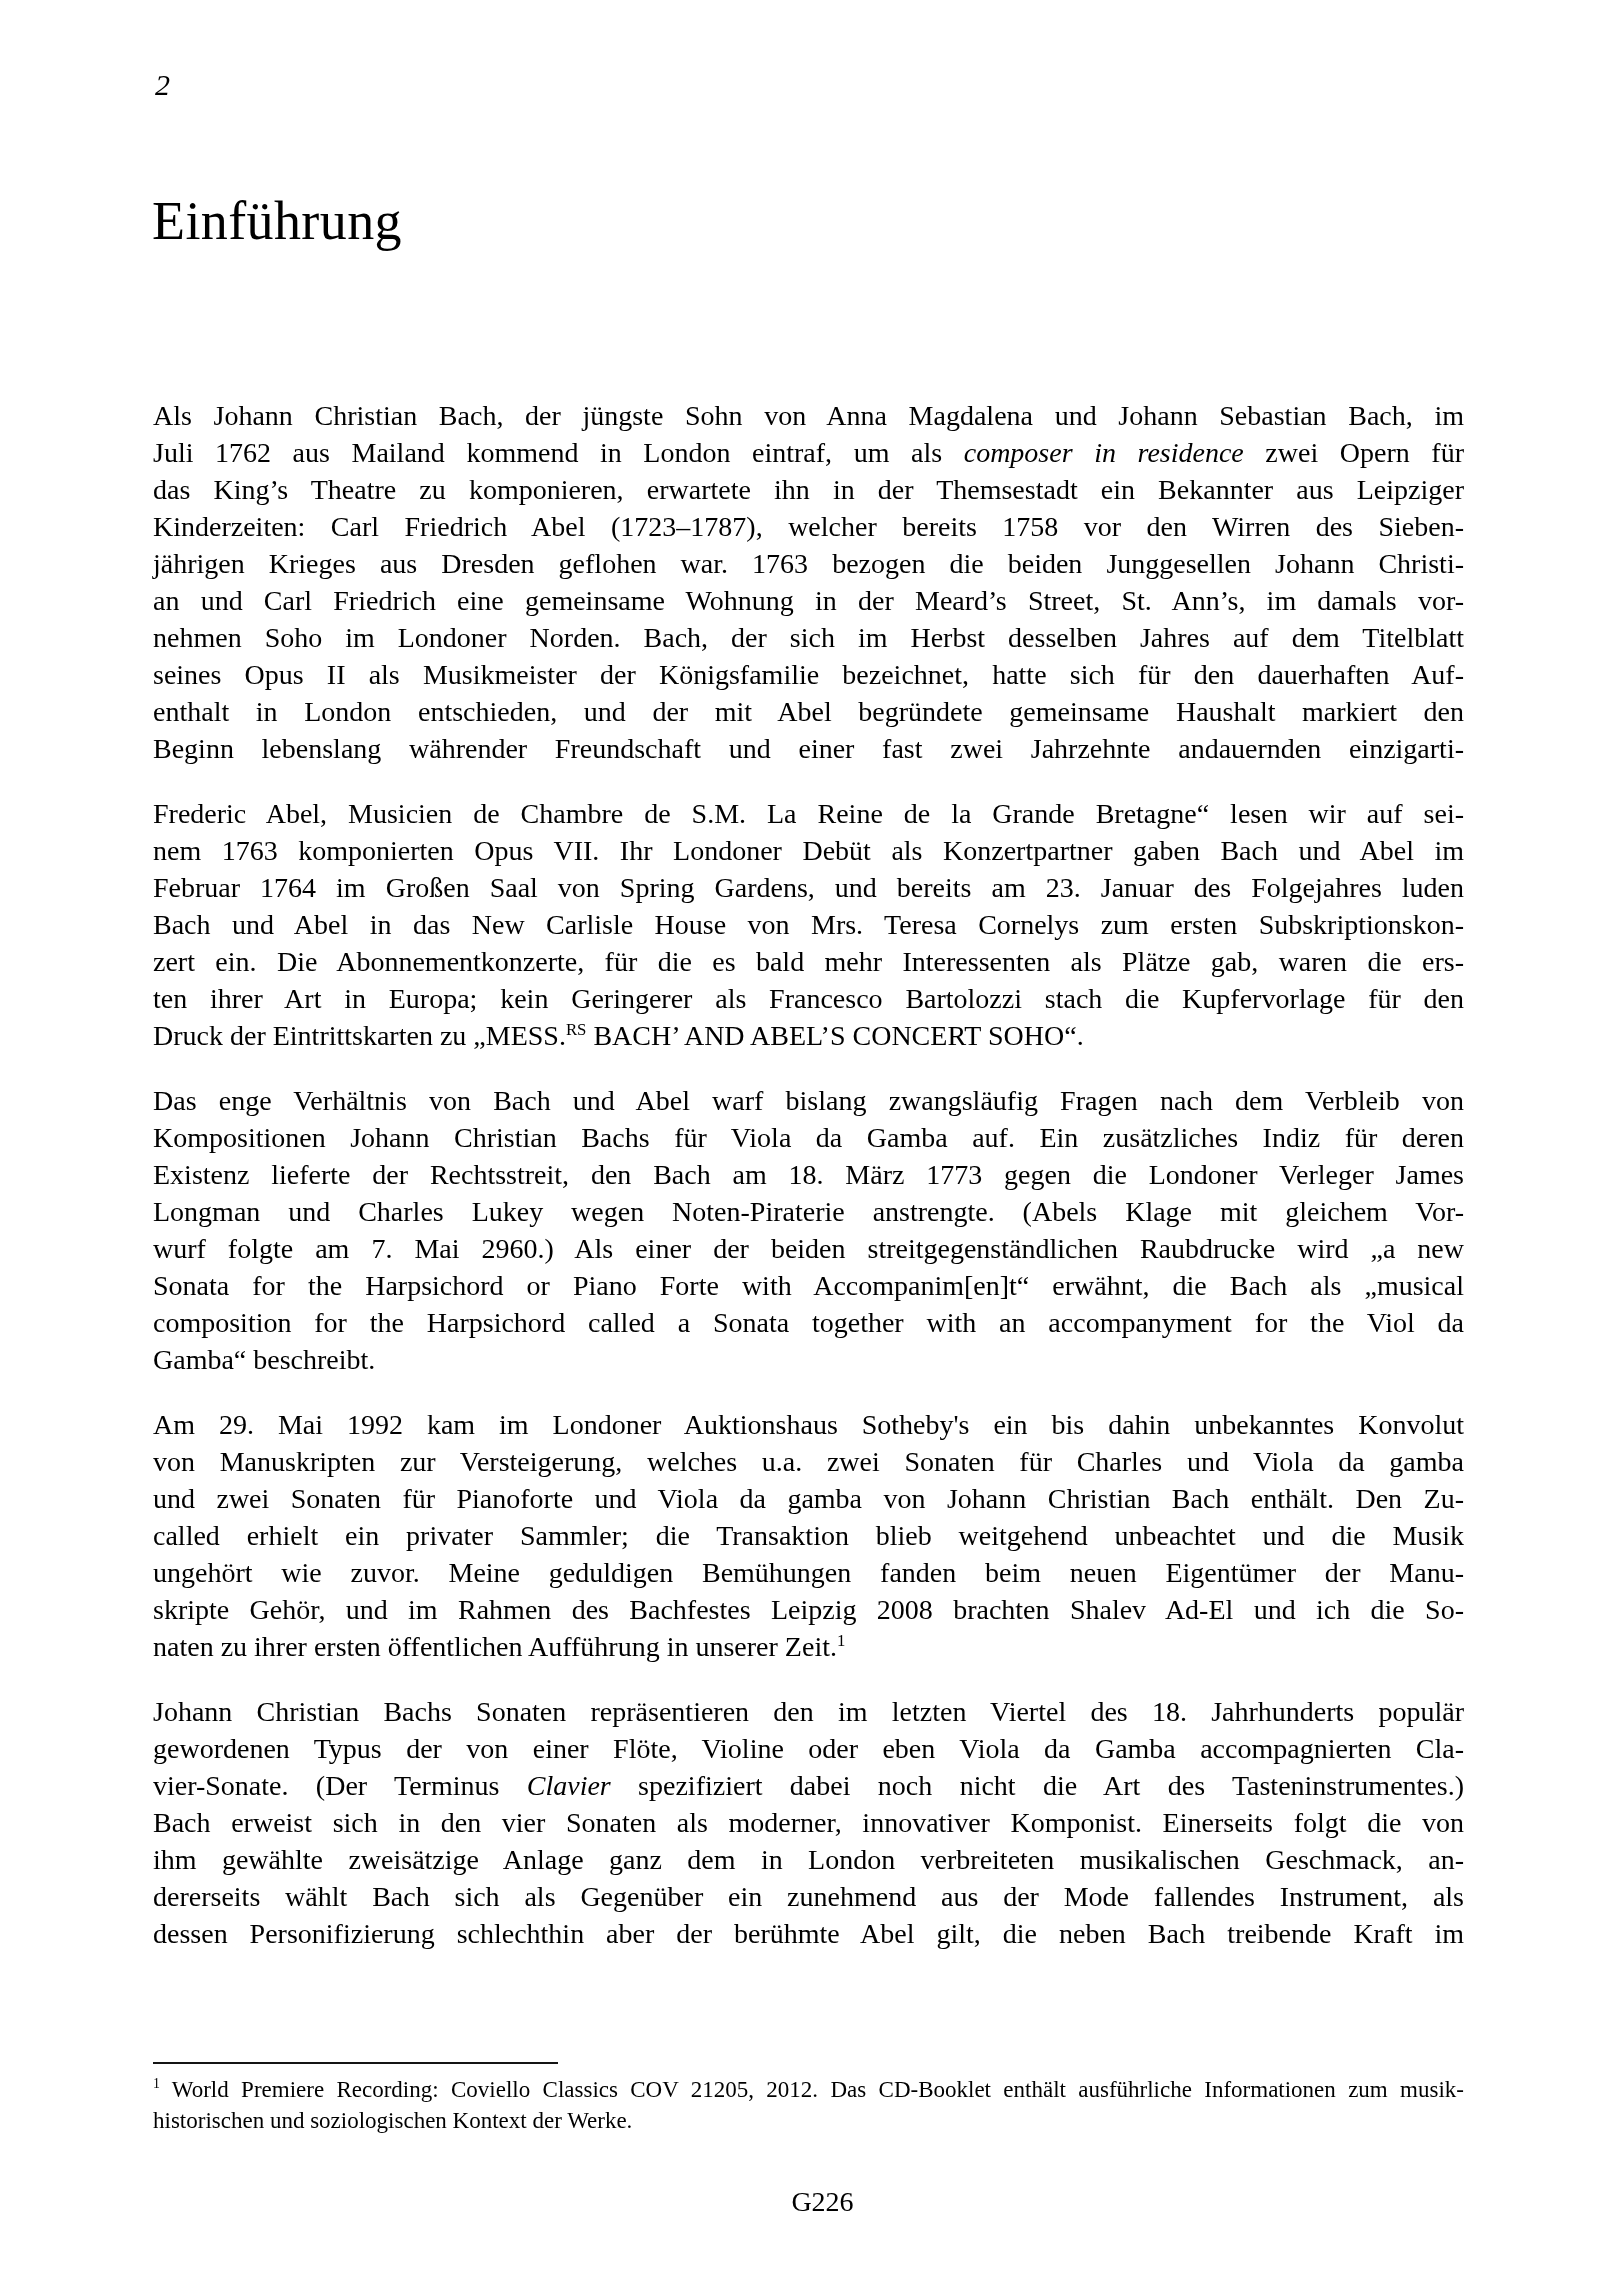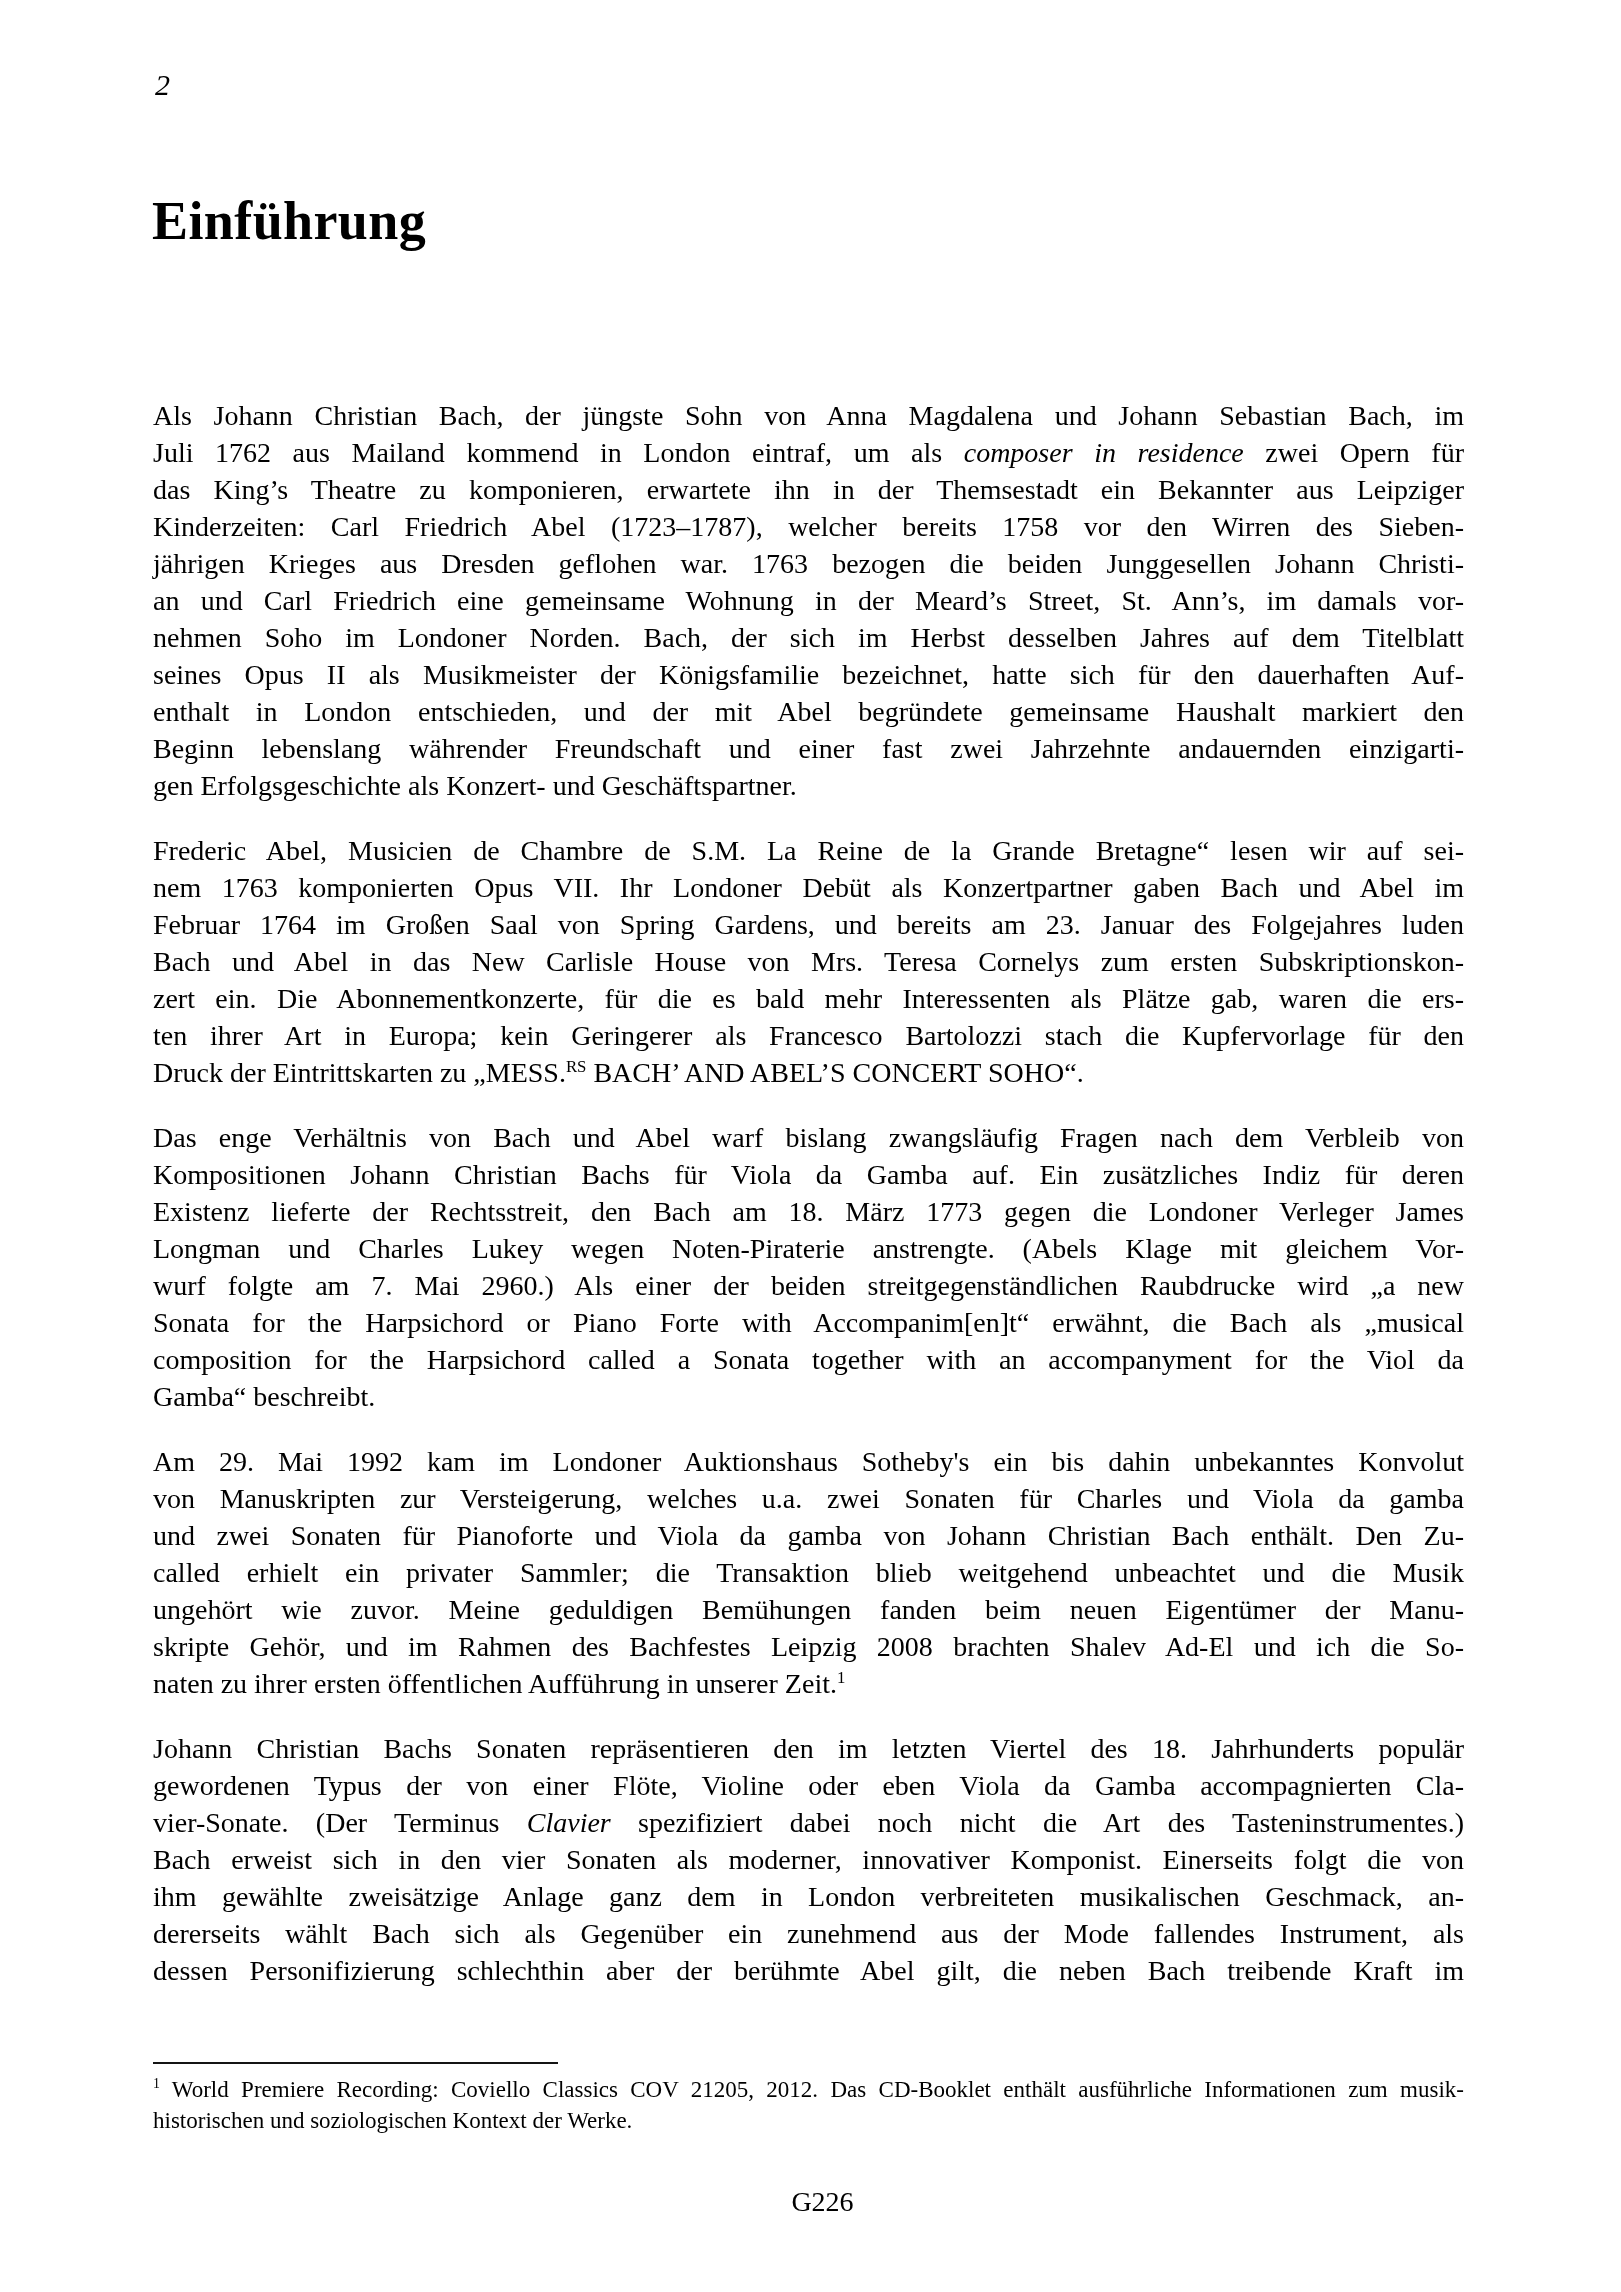--- a/index.html
+++ b/index.html
@@ -8,21 +8,21 @@
     font-family:"Liberation Serif","DejaVu Serif",serif;
     -webkit-font-smoothing:antialiased;
   }
   .page{position:relative;width:1621px;height:2293px;background:#ffffff;overflow:hidden;}
   .pagenum{
     position:absolute;left:155px;top:68px;
     font-size:30px;font-style:italic;line-height:1.1;
   }
   .heading{
     position:absolute;left:152px;top:192px;margin:0;
-    font-size:54px;font-weight:700;line-height:1.1;letter-spacing:0.4px;
+    font-size:54px;font-weight:400;line-height:1.1;letter-spacing:0.4px;
   }
   .bodytext{
     position:absolute;left:153px;top:349px;width:1311px;
     font-size:28px;line-height:37px;margin-top:48px;
   }
   .para{margin:0 0 28px 0;}
   .line{text-align:justify;text-align-last:justify;}
   .line.noj{text-align-last:left;}
   i{font-style:italic;}
   sup{font-size:60%;line-height:0;vertical-align:super;}
@@ -45,21 +45,20 @@
         <div class="line">Als Johann Christian Bach, der jüngste Sohn von Anna Magdalena und Johann Sebastian Bach, im</div>
         <div class="line">Juli 1762 aus Mailand kommend in London eintraf, um als <i>composer in residence</i> zwei Opern für</div>
         <div class="line">das King’s Theatre zu komponieren, erwartete ihn in der Themsestadt ein Bekannter aus Leipziger</div>
         <div class="line">Kinderzeiten: Carl Friedrich Abel (1723–1787), welcher bereits 1758 vor den Wirren des Sieben-</div>
         <div class="line">jährigen Krieges aus Dresden geflohen war. 1763 bezogen die beiden Junggesellen Johann Christi-</div>
         <div class="line">an und Carl Friedrich eine gemeinsame Wohnung in der Meard’s Street, St. Ann’s, im damals vor-</div>
         <div class="line">nehmen Soho im Londoner Norden. Bach, der sich im Herbst desselben Jahres auf dem Titelblatt</div>
         <div class="line">seines Opus II als Musikmeister der Königsfamilie bezeichnet, hatte sich für den dauerhaften Auf-</div>
         <div class="line">enthalt in London entschieden, und der mit Abel begründete gemeinsame Haushalt markiert den</div>
         <div class="line">Beginn lebenslang währender Freundschaft und einer fast zwei Jahrzehnte andauernden einzigarti-</div>
-        <div class="line noj">gen Erfolgsgeschichte als Konzert- und Geschäftspartner.</div>
       </div>
       <div class="para">
         <div class="line">Frederic Abel, Musicien de Chambre de S.M. La Reine de la Grande Bretagne“ lesen wir auf sei-</div>
         <div class="line">nem 1763 komponierten Opus VII. Ihr Londoner Debüt als Konzertpartner gaben Bach und Abel im</div>
         <div class="line">Februar 1764 im Großen Saal von Spring Gardens, und bereits am 23. Januar des Folgejahres luden</div>
         <div class="line">Bach und Abel in das New Carlisle House von Mrs. Teresa Cornelys zum ersten Subskriptionskon-</div>
         <div class="line">zert ein. Die Abonnementkonzerte, für die es bald mehr Interessenten als Plätze gab, waren die ers-</div>
         <div class="line">ten ihrer Art in Europa; kein Geringerer als Francesco Bartolozzi stach die Kupfervorlage für den</div>
         <div class="line noj">Druck der Eintrittskarten zu „MESS.<sup>RS</sup> BACH’ AND ABEL’S CONCERT SOHO“.</div>
       </div>

